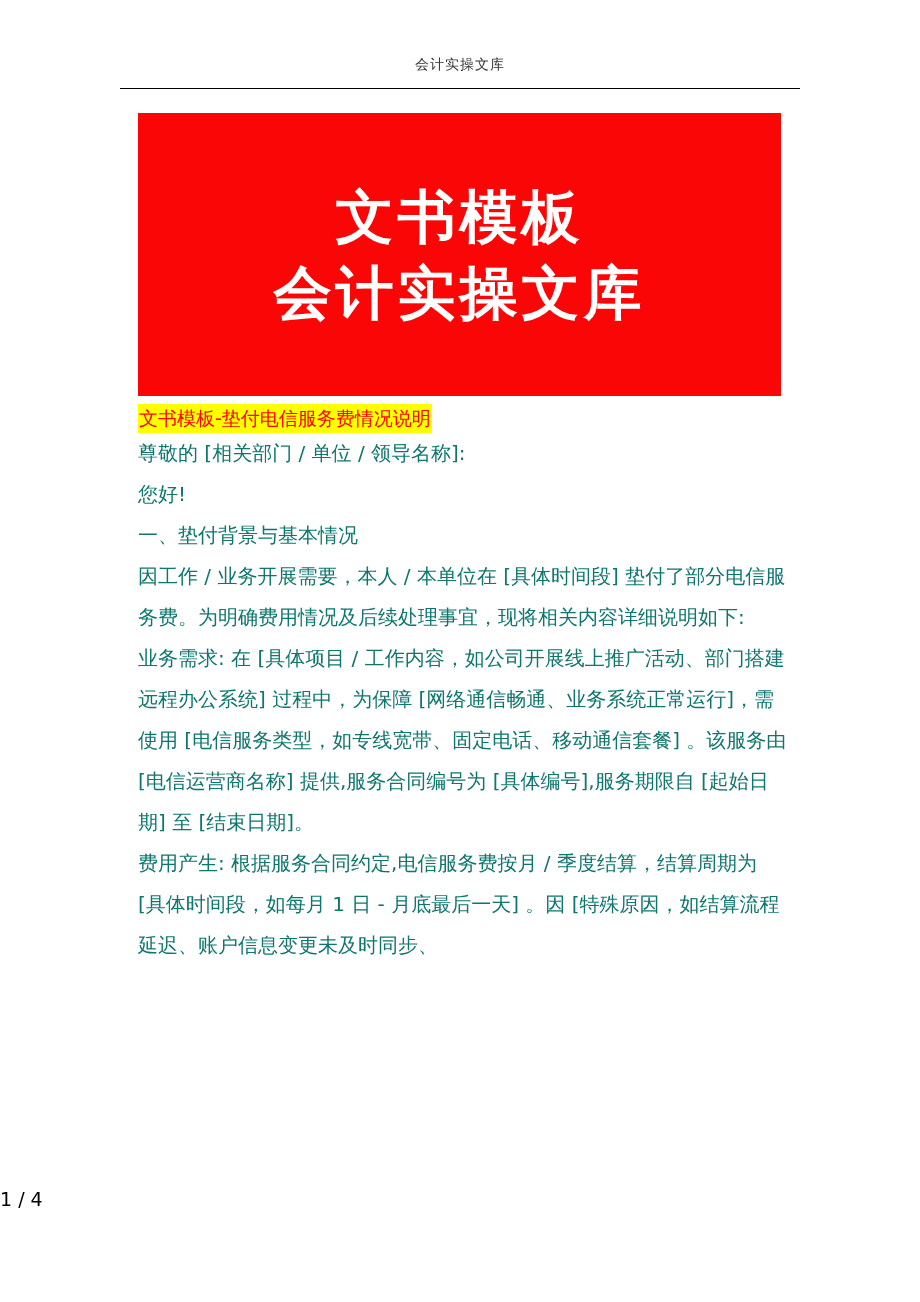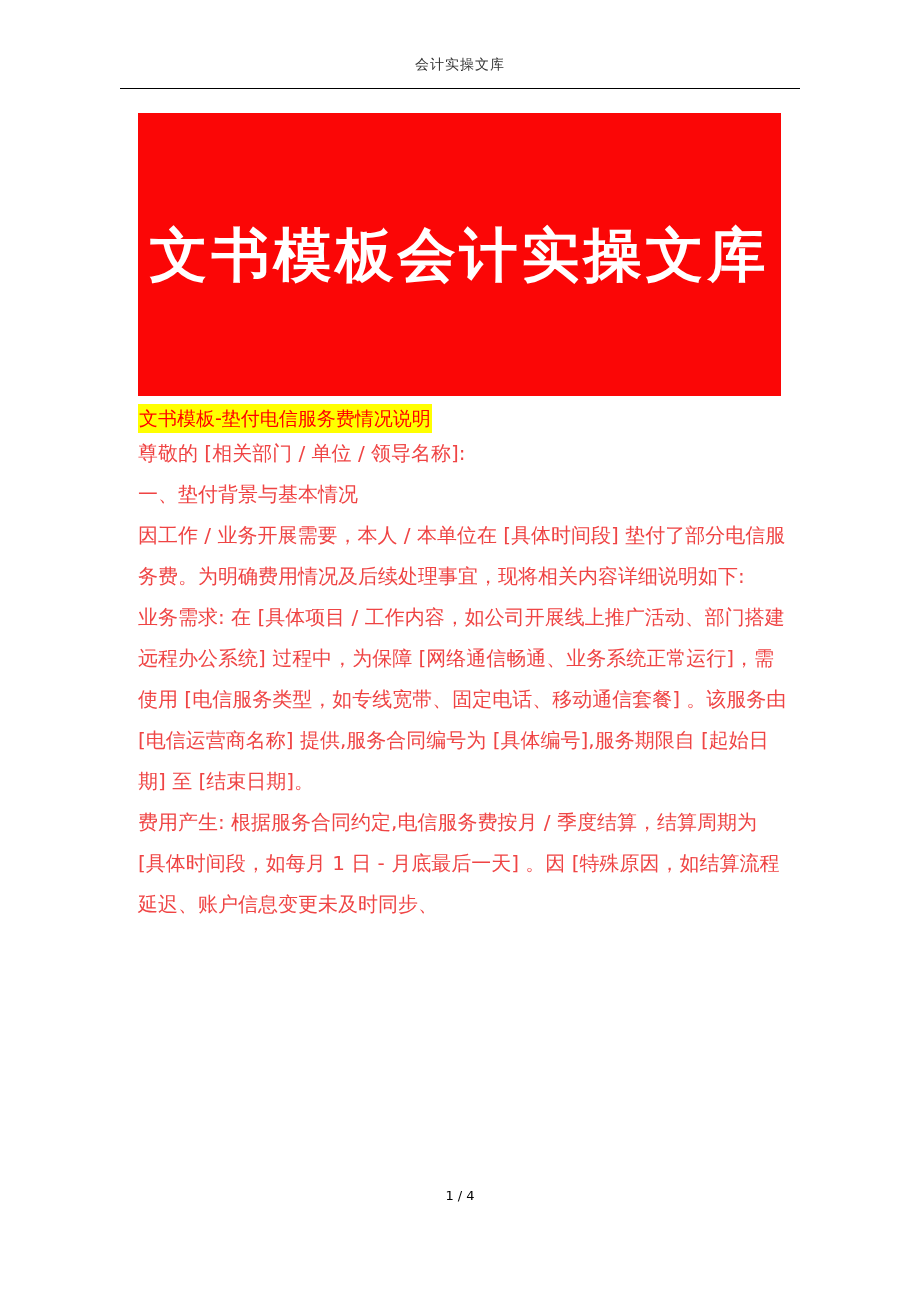--- a/index.html
+++ b/index.html
@@ -40,20 +40,21 @@
     background: #000000;
   }
   .banner {
     position: absolute;
     top: 113px;
     left: 138px;
     width: 643px;
     height: 283px;
     background: #fb0606;
     display: flex;
+    flex-direction: column;
     align-items: center;
     justify-content: center;
   }
   .banner-line {
     color: #ffffff;
     font-family: "DejaVu Sans", sans-serif;
     font-weight: bold;
     font-size: 58px;
     line-height: 76px;
     letter-spacing: 4px;
@@ -72,34 +73,33 @@
     background: #ffff00;
     display: inline-block;
     padding: 2px 1px 3px 1px;
     line-height: 24px;
   }
   p.body-line {
     margin: 0;
     font-family: "DejaVu Sans", sans-serif;
     font-size: 20px;
     line-height: 41px;
-    color: #ef4444;
+    color: #0f766e;
     white-space: pre-wrap;
     word-break: break-all;
   }
   .gap-top {
     margin-top: 15px;
   }
   .footer {
     position: absolute;
     top: 1188px;
     left: 0;
     width: 920px;
-    text-align: center;
-    font-size: 13px;
+    font-size: 19px;
     font-family: "DejaVu Sans", sans-serif;
     color: #000000;
   }
 </style>
 </head>
 <body>
 
 <div class="page">
 
   <div class="header">会计实操文库</div>
@@ -108,20 +108,21 @@
   <div class="banner">
     <div class="banner-line">文书模板</div>
     <div class="banner-line">会计实操文库</div>
   </div>
 
   <div class="content">
     <div>
       <span class="title-line">文书模板-垫付电信服务费情况说明</span>
     </div>
     <p class="body-line gap-top">尊敬的 [相关部门 / 单位 / 领导名称]:</p>
+    <p class="body-line">您好!</p>
     <p class="body-line">一、垫付背景与基本情况</p>
     <p class="body-line">因工作 / 业务开展需要，本人 / 本单位在 [具体时间段] 垫付了部分电信服务费。为明确费用情况及后续处理事宜，现将相关内容详细说明如下:</p>
     <p class="body-line">业务需求: 在 [具体项目 / 工作内容，如公司开展线上推广活动、部门搭建远程办公系统] 过程中，为保障 [网络通信畅通、业务系统正常运行]，需使用 [电信服务类型，如专线宽带、固定电话、移动通信套餐] 。该服务由 [电信运营商名称] 提供,服务合同编号为 [具体编号],服务期限自 [起始日期] 至 [结束日期]。</p>
     <p class="body-line">费用产生: 根据服务合同约定,电信服务费按月 / 季度结算，结算周期为 [具体时间段，如每月 1 日 - 月底最后一天] 。因 [特殊原因，如结算流程延迟、账户信息变更未及时同步、</p>
   </div>
 
   <div class="footer">1 / 4</div>
 
 </div>
 

